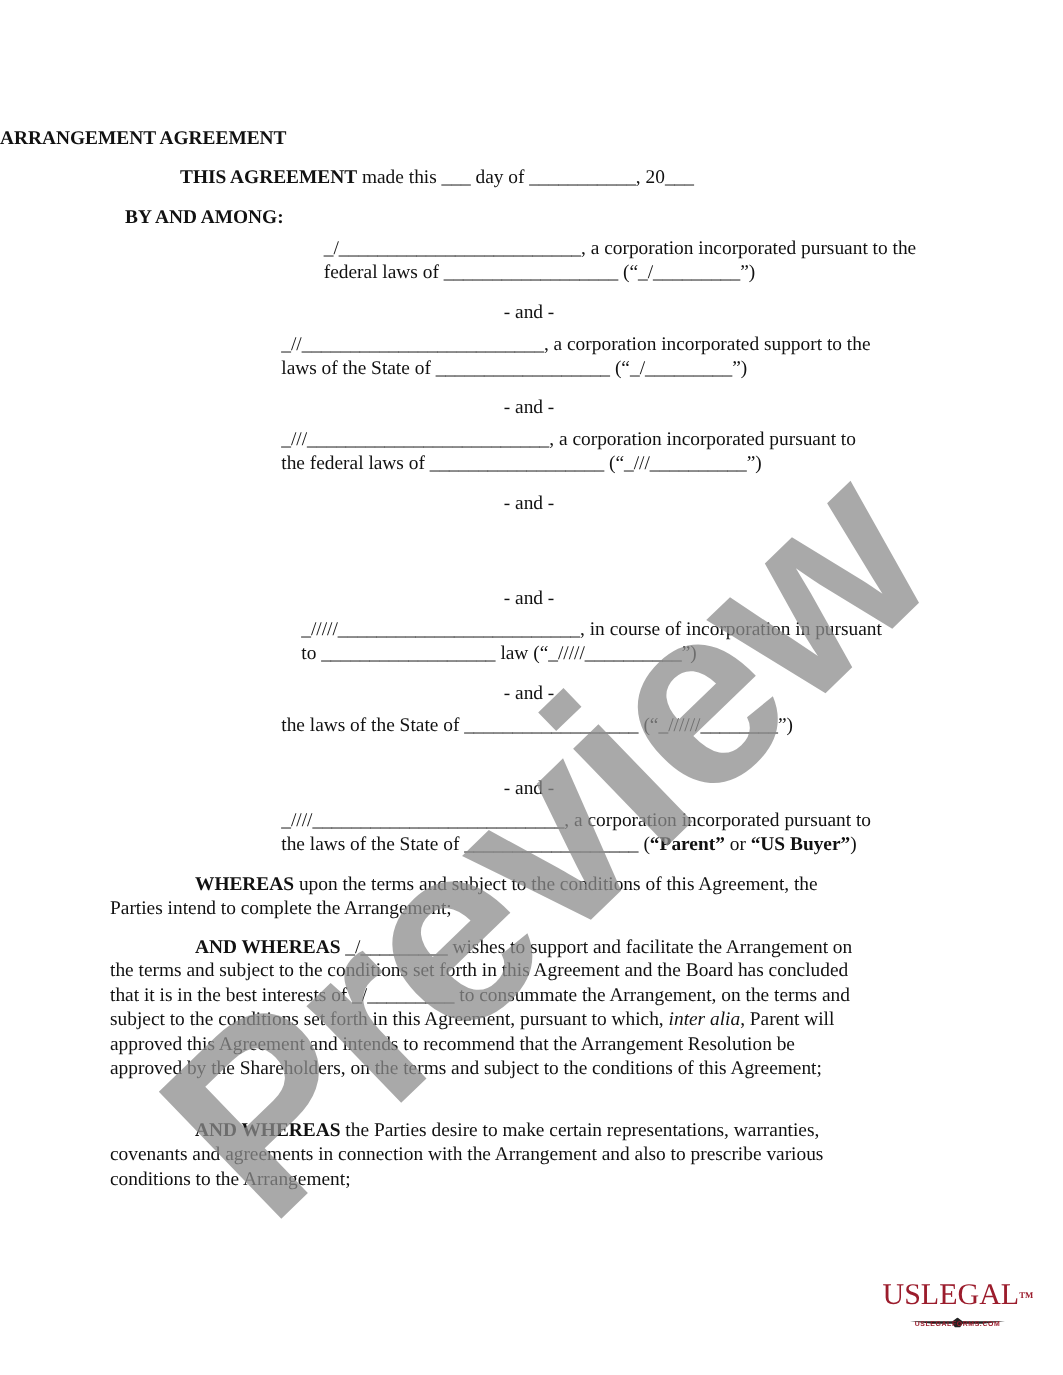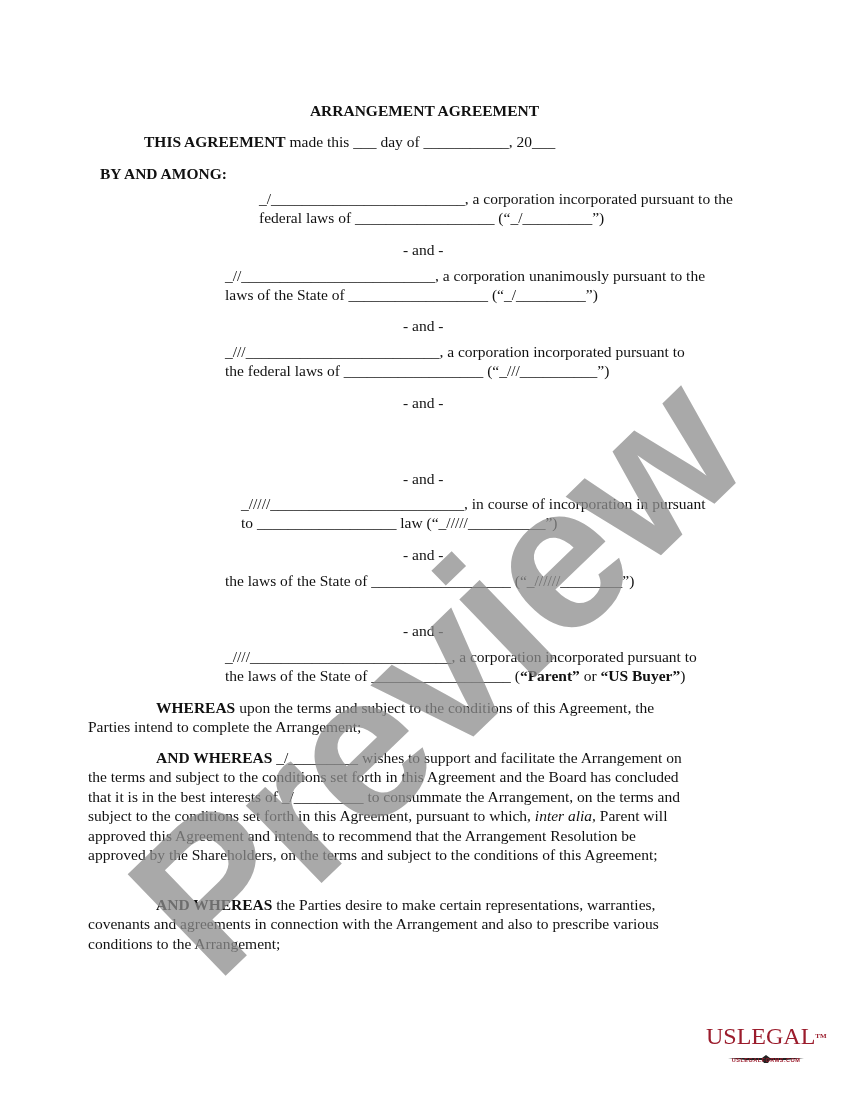--- a/index.html
+++ b/index.html
@@ -1,19 +1,19 @@
 <!DOCTYPE html>
 <html><head>
   <meta charset="utf-8">
   <style>
     html, body { margin: 0; padding: 0; background: #ffffff; }
     body { width: 850px; height: 1100px; position: relative; overflow: hidden;
       font-family: "Liberation Serif", "DejaVu Serif", serif; color: #111; font-size: 15.5px; }
     .page { position: absolute; left: 0; top: 0; width: 850px; height: 1100px; }
-    .title { position: absolute; top: 102px; left: 0; width: 849px; text-align: center; font-weight: bold; font-size: 15.5px; }
+    .title { position: absolute; top: 102px; left: 0; width: 849px; text-align: left; font-weight: bold; font-size: 15.5px; }
     .line { position: absolute; white-space: pre; line-height: 19px; }
     .b { font-weight: bold; }
     .i { font-style: italic; }
     .and { position: absolute; left: 403px; white-space: pre; }
     .party { position: absolute; left: 225px; width: 530px; }
     .party .l { display: block; white-space: pre; line-height: 19px; }
     .para { position: absolute; left: 88px; width: 660px; line-height: 19.4px; }
     .para .l { display: block; white-space: pre; }
     .ind { padding-left: 68px; }
     .watermark { position: absolute; left: 95px; top: 440px; font-family: "Liberation Sans", "DejaVu Sans", sans-serif;
@@ -37,21 +37,21 @@
 
   <div class="line b" style="top:164px; left:100px;">BY AND AMONG:</div>
 
   <div class="party" style="top:189px;margin-left:34px;">
     <span class="l">_/_________________________, a corporation incorporated pursuant to the</span>
     <span class="l">federal laws of __________________ (“_/_________”)</span>
   </div>
   <div class="and" style="top:241px;">- and -</div>
 
   <div class="party" style="top:266px;">
-    <span class="l">_//_________________________, a corporation unanimously pursuant to the</span>
+    <span class="l">_//_________________________, a corporation incorporated support to the</span>
     <span class="l">laws of the State of __________________ (“_/_________”)</span>
   </div>
   <div class="and" style="top:317px;">- and -</div>
 
   <div class="party" style="top:342px;">
     <span class="l">_///_________________________, a corporation incorporated pursuant to</span>
     <span class="l">the federal laws of __________________ (“_///__________”)</span>
   </div>
   <div class="and" style="top:394px;">- and -</div>
 

